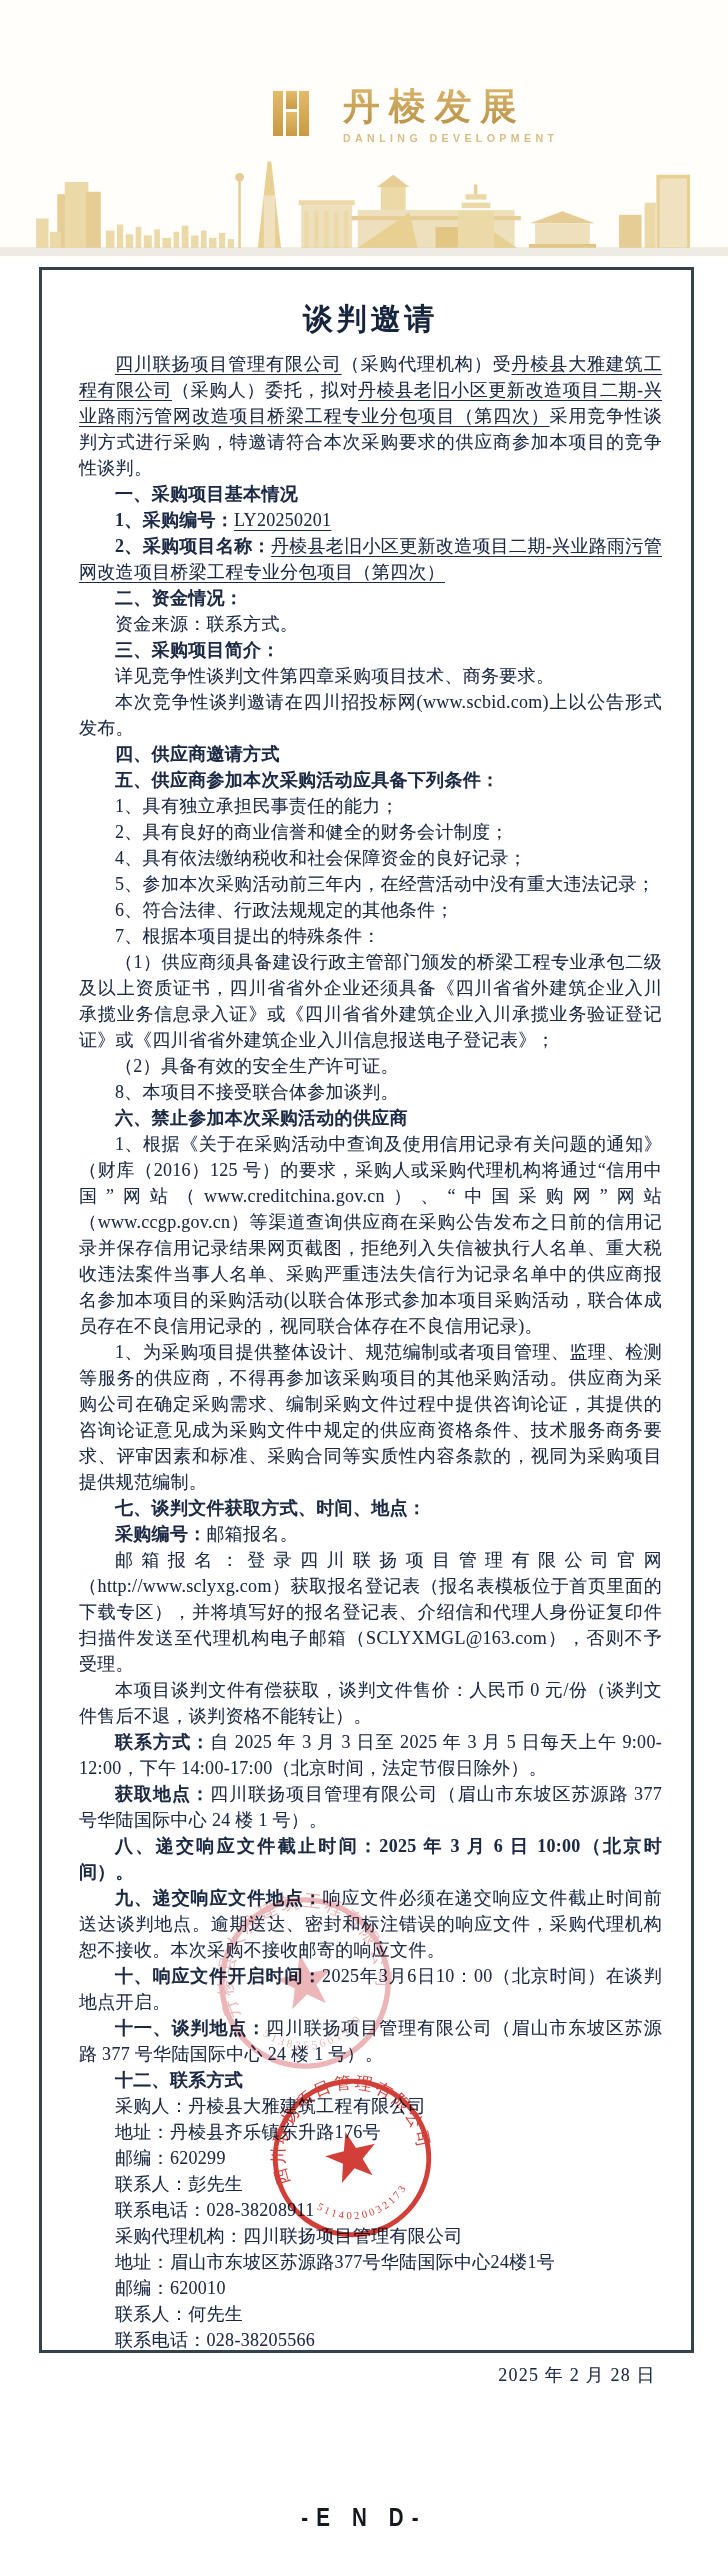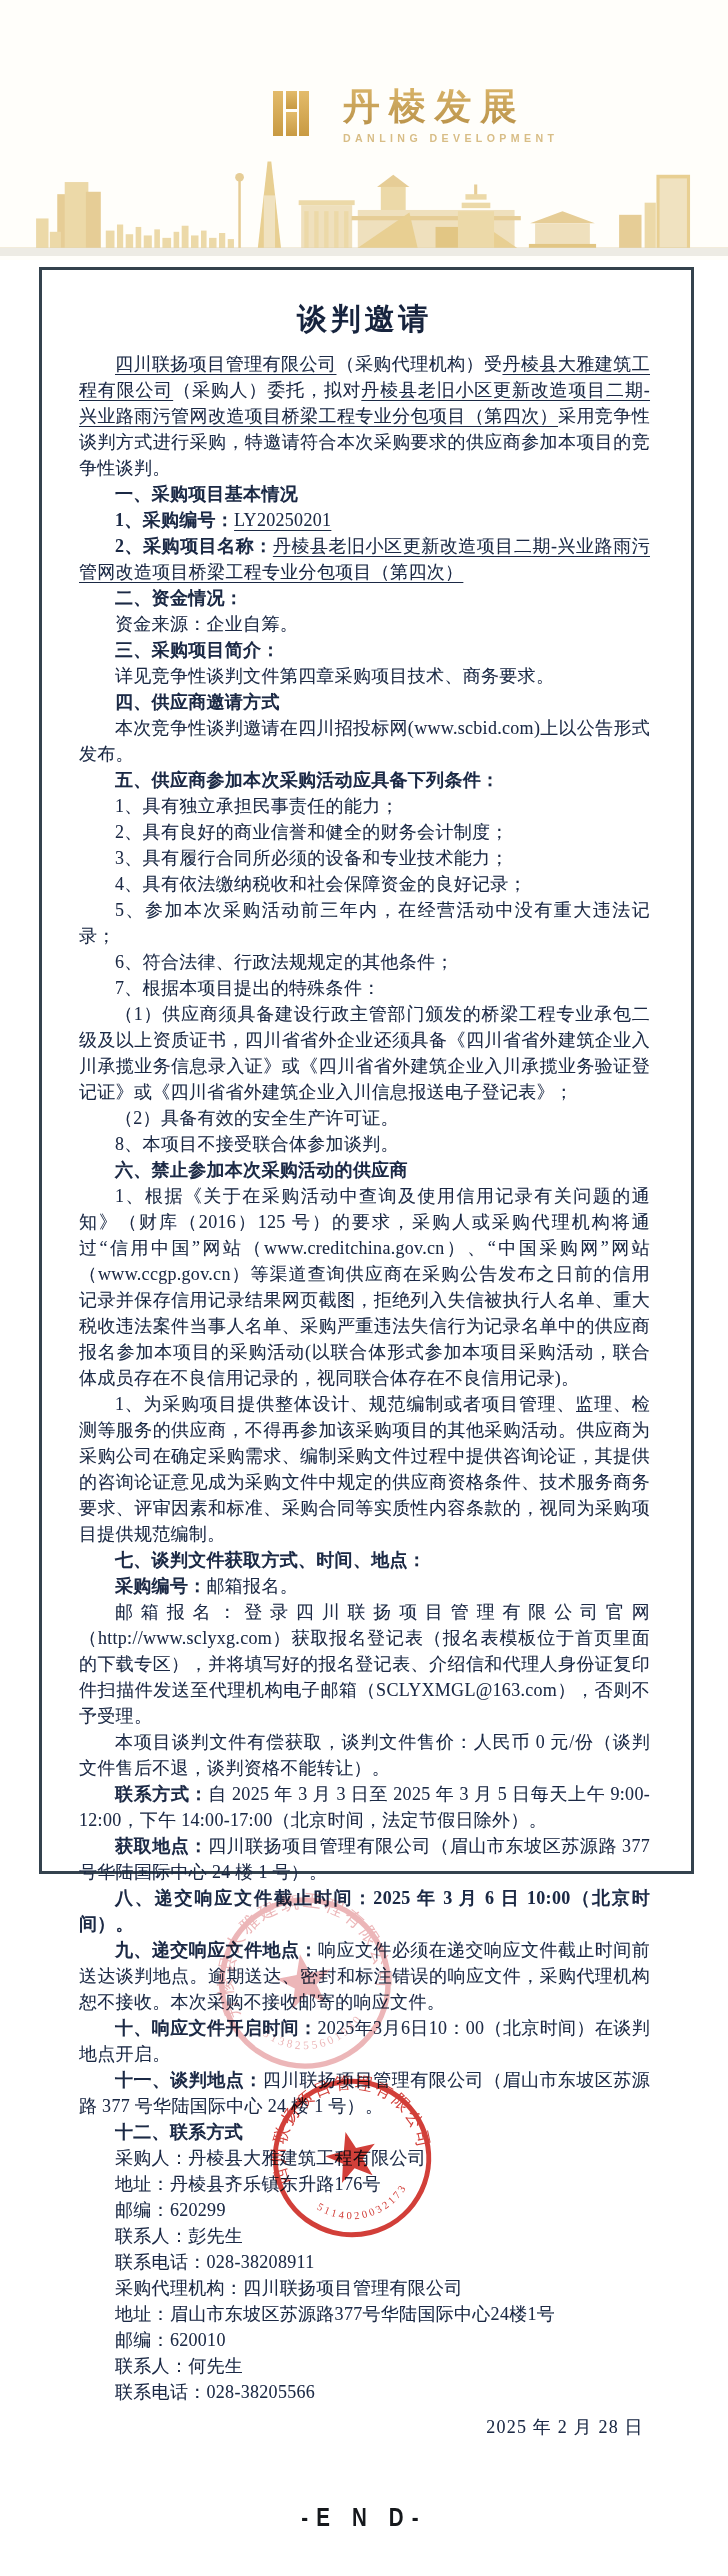--- a/index.html
+++ b/index.html
@@ -14,22 +14,22 @@
   .logo-mark .tall{grid-row:1/3;}
   .brand-block{margin-left:30px;}
   .brand-cn{font-size:37px;line-height:40px;font-weight:bold;letter-spacing:8.7px;
             background:linear-gradient(180deg,#d9b469 0%,#b9924a 100%);
             -webkit-background-clip:text;background-clip:text;color:#c79d52;-webkit-text-fill-color:transparent;}
   .brand-en{margin-top:5px;text-align:right;font-family:"Liberation Sans",sans-serif;
             font-size:10.6px;letter-spacing:4.4px;color:#d8bd86;font-weight:bold;}
   .skyline{position:absolute;left:0;top:159px;width:728px;height:91px;}
   .skyline-base{position:absolute;left:0;top:248px;width:728px;height:8px;background:#edebe4;}
   
-  .doc{position:absolute;left:39px;top:267px;width:655px;height:1607px;box-sizing:border-box;
-       border:3.7px solid #34424e;background:#ffffff;padding:24px 41px 0 37px;}
+  .doc{position:absolute;left:39px;top:267px;width:655px;height:2086px;box-sizing:border-box;
+       border:3.7px solid #34424e;background:#ffffff;padding:24px 29px 0 37px;}
   .title{margin:5px 0 11.2px 0;text-align:center;font-size:30px;font-weight:bold;
          letter-spacing:3.7px;color:#17243e;}
   .para{margin:0;font-size:18px;line-height:26px;text-indent:36px;text-align:justify;
         letter-spacing:0.3px;color:#1b2945;text-shadow:0 0 0.6px rgba(27,41,69,.28);}
   .para.h{font-weight:bold;}
   .para span.b{font-weight:bold;}
   .para span.u{text-decoration:underline;text-decoration-thickness:1.2px;text-underline-offset:4.4px;}
   .date{margin:8.7px 6.2px 0 0;font-size:18px;line-height:26px;text-align:right;
         letter-spacing:1.2px;color:#1b2945;text-shadow:0 0 0.6px rgba(27,41,69,.28);}
   
@@ -117,29 +117,28 @@
   </div>
 
   <section class="doc">
     <h1 class="title">谈判邀请</h1>
     <div id="docbody">
         <p class="para p"><span class="u">四川联扬项目管理有限公司</span><span>（采购代理机构）受</span><span class="u">丹棱县大雅建筑工程有限公司</span><span>（采购人）委托，拟对</span><span class="u">丹棱县老旧小区更新改造项目二期-兴业路雨污管网改造项目桥梁工程专业分包项目（第四次）</span><span>采用竞争性谈判方式进行采购，特邀请符合本次采购要求的供应商参加本项目的竞争性谈判。</span></p>
         <p class="para h"><span>一、采购项目基本情况</span></p>
         <p class="para p"><span class="b">1、采购编号：</span><span class="u">LY20250201</span></p>
         <p class="para p"><span class="b">2、采购项目名称：</span><span class="u">丹棱县老旧小区更新改造项目二期-兴业路雨污管网改造项目桥梁工程专业分包项目（第四次）</span></p>
         <p class="para h"><span>二、资金情况：</span></p>
-        <p class="para p"><span>资金来源：企业自筹。</span></p>
+        <p class="para p"><span>资金来源：联系方式。</span></p>
         <p class="para h"><span>三、采购项目简介：</span></p>
         <p class="para p"><span>详见竞争性谈判文件第四章采购项目技术、商务要求。</span></p>
+        <p class="para p"><span>本次竞争性谈判邀请在四川招投标网(www.scbid.com)上以公告形式发布。</span></p>
         <p class="para h"><span>四、供应商邀请方式</span></p>
-        <p class="para p"><span>本次竞争性谈判邀请在四川招投标网(www.scbid.com)上以公告形式发布。</span></p>
         <p class="para h"><span>五、供应商参加本次采购活动应具备下列条件：</span></p>
         <p class="para p"><span>1、具有独立承担民事责任的能力；</span></p>
         <p class="para p"><span>2、具有良好的商业信誉和健全的财务会计制度；</span></p>
-        <p class="para p"><span>3、具有履行合同所必须的设备和专业技术能力；</span></p>
         <p class="para p"><span>4、具有依法缴纳税收和社会保障资金的良好记录；</span></p>
         <p class="para p"><span>5、参加本次采购活动前三年内，在经营活动中没有重大违法记录；</span></p>
         <p class="para p"><span>6、符合法律、行政法规规定的其他条件；</span></p>
         <p class="para p"><span>7、根据本项目提出的特殊条件：</span></p>
         <p class="para p"><span>（1）供应商须具备建设行政主管部门颁发的桥梁工程专业承包二级及以上资质证书，四川省省外企业还须具备《四川省省外建筑企业入川承揽业务信息录入证》或《四川省省外建筑企业入川承揽业务验证登记证》或《四川省省外建筑企业入川信息报送电子登记表》；</span></p>
         <p class="para p"><span>（2）具备有效的安全生产许可证。</span></p>
         <p class="para p"><span>8、本项目不接受联合体参加谈判。</span></p>
         <p class="para h"><span>六、禁止参加本次采购活动的供应商</span></p>
         <p class="para p"><span>1、根据《关于在采购活动中查询及使用信用记录有关问题的通知》（财库（2016）125 号）的要求，采购人或采购代理机构将通过“信用中国”网站（www.creditchina.gov.cn）、“中国采购网”网站（www.ccgp.gov.cn）等渠道查询供应商在采购公告发布之日前的信用记录并保存信用记录结果网页截图，拒绝列入失信被执行人名单、重大税收违法案件当事人名单、采购严重违法失信行为记录名单中的供应商报名参加本项目的采购活动(以联合体形式参加本项目采购活动，联合体成员存在不良信用记录的，视同联合体存在不良信用记录)。</span></p>
         <p class="para p"><span>1、为采购项目提供整体设计、规范编制或者项目管理、监理、检测等服务的供应商，不得再参加该采购项目的其他采购活动。供应商为采购公司在确定采购需求、编制采购文件过程中提供咨询论证，其提供的咨询论证意见成为采购文件中规定的供应商资格条件、技术服务商务要求、评审因素和标准、采购合同等实质性内容条款的，视同为采购项目提供规范编制。</span></p>

